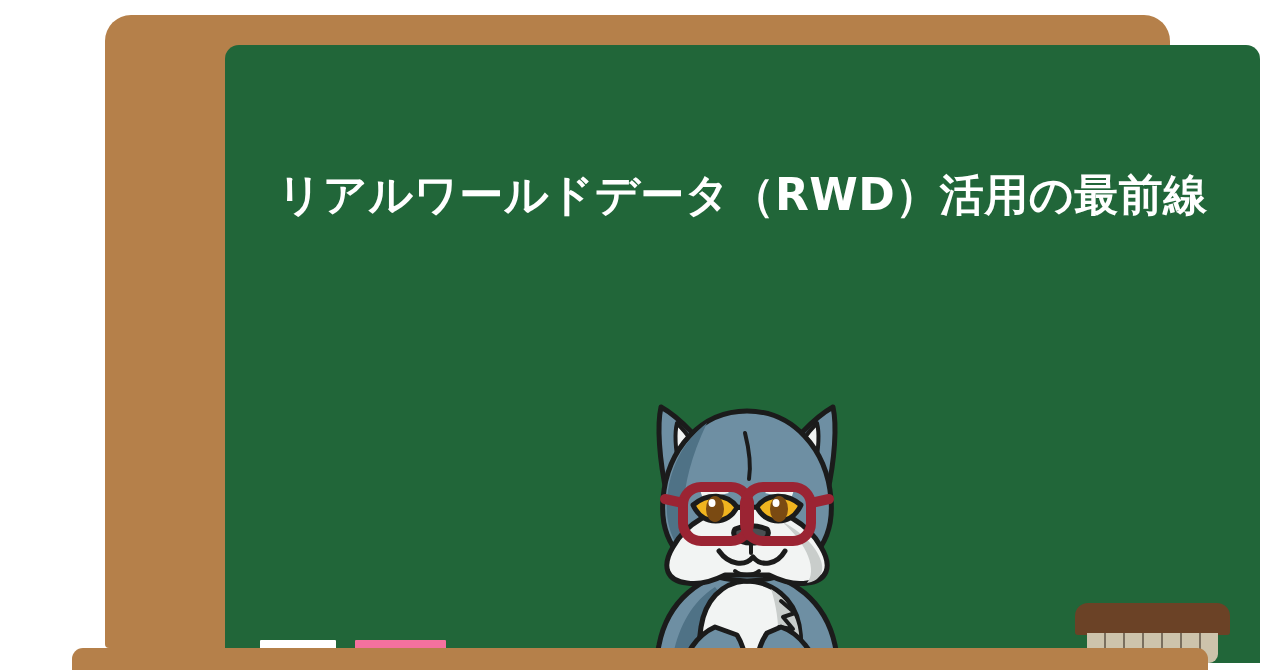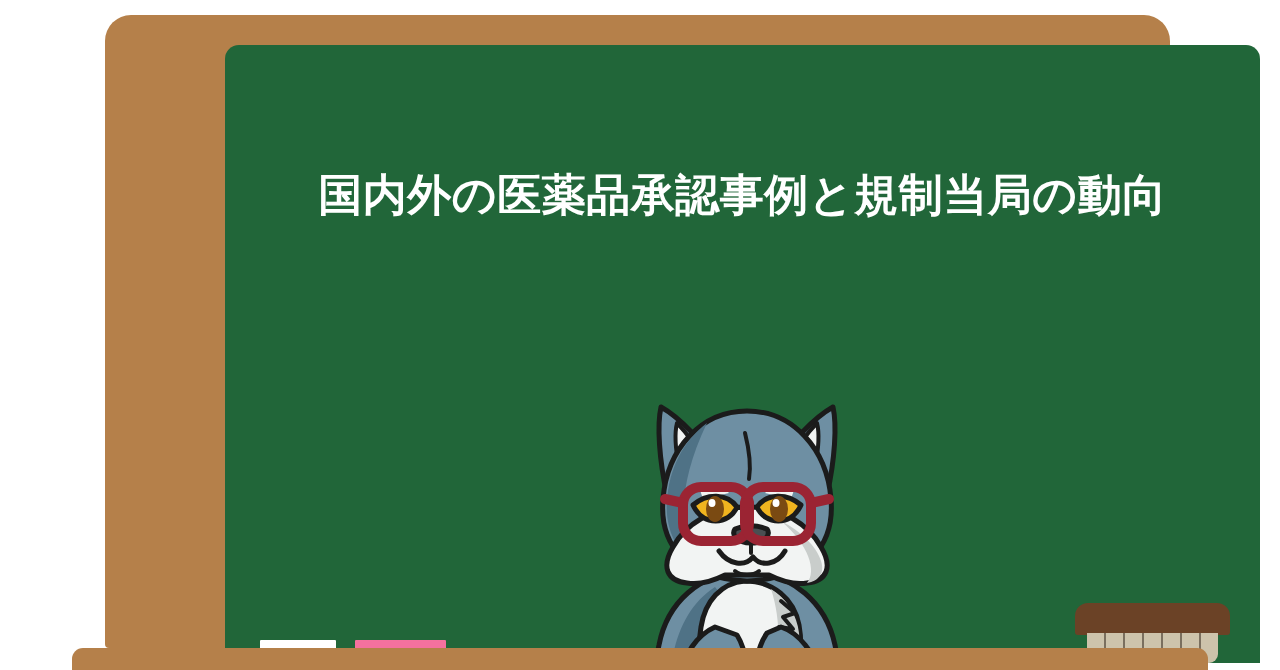--- a/index.html
+++ b/index.html
@@ -131,21 +131,21 @@
   #wolf-mascot svg { display: block; }
 </style>
 </head>
 <body>
 
 <div id="blackboard-frame">
 
   <div id="board-surface">
 
     <div id="board-title">
-      <span class="title-line">国内外の医薬品承認事例と規制当局の動向</span>
+      <span class="title-line">リアルワールドデータ（RWD）活用の最前線</span>
     </div>
 
     <div id="wolf-mascot">
       <svg width="300" height="318" viewBox="0 0 300 318" xmlns="http://www.w3.org/2000/svg">
         <defs>
           <clipPath id="clipBody">
             <rect x="0" y="0" width="300" height="318"></rect>
           </clipPath>
         </defs>
 

